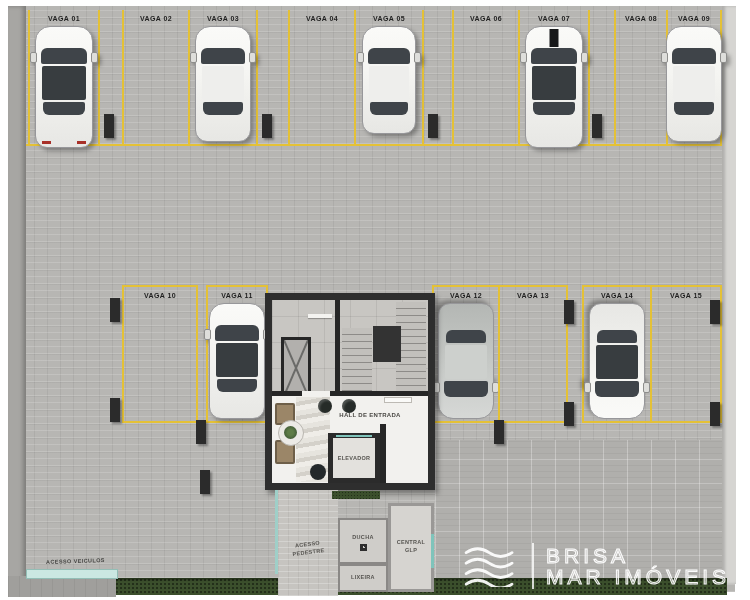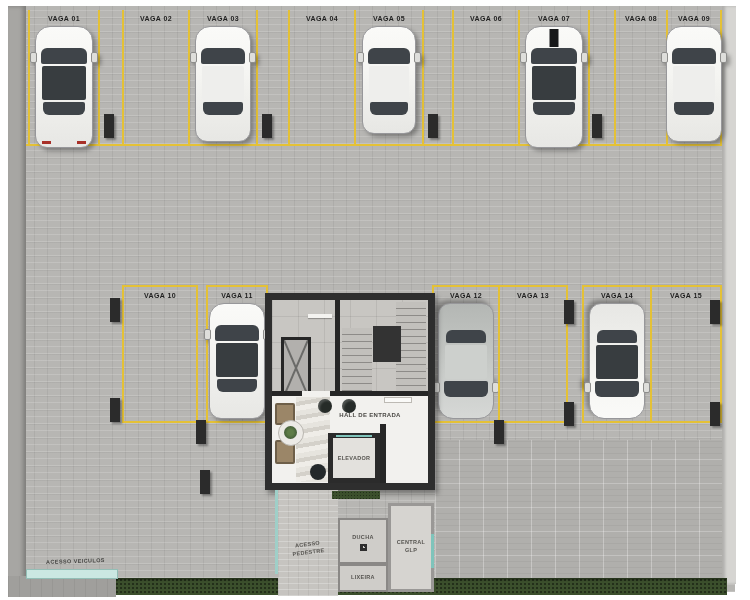--- a/index.html
+++ b/index.html
@@ -344,14 +344,27 @@
   <div class="room lixeira">
     <span class="rlabel">LIXEIRA</span>
   </div>
   <div class="room glp">
     <span class="rlabel">CENTRAL GLP</span>
     <div class="glp-door"></div>
   </div>
 
   <div class="av-label">ACESSO VEICULOS</div>
 
+  <div class="logo">
+    <svg viewBox="0 0 60 44">
+      <path d="M4 8  Q 16 0 28 8  T 52 8"></path>
+      <path d="M4 19 Q 16 11 28 19 T 52 19"></path>
+      <path d="M4 30 Q 16 22 28 30 T 52 30"></path>
+      <path d="M4 41 Q 16 33 28 41 T 52 41"></path>
+    </svg>
+    <div class="logo-div"></div>
+    <div class="logo-text">
+      <span>BRISA</span>
+      <span>MAR IMÓVEIS</span>
+    </div>
+  </div>
 
 </div>
 
 </body></html>

